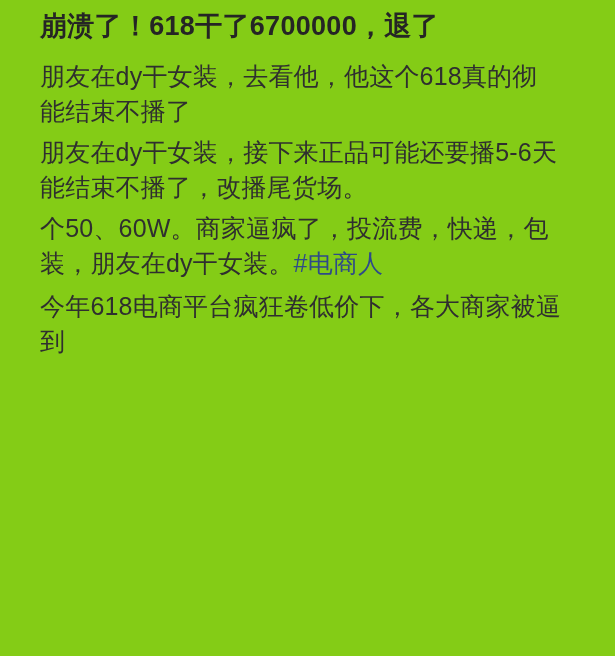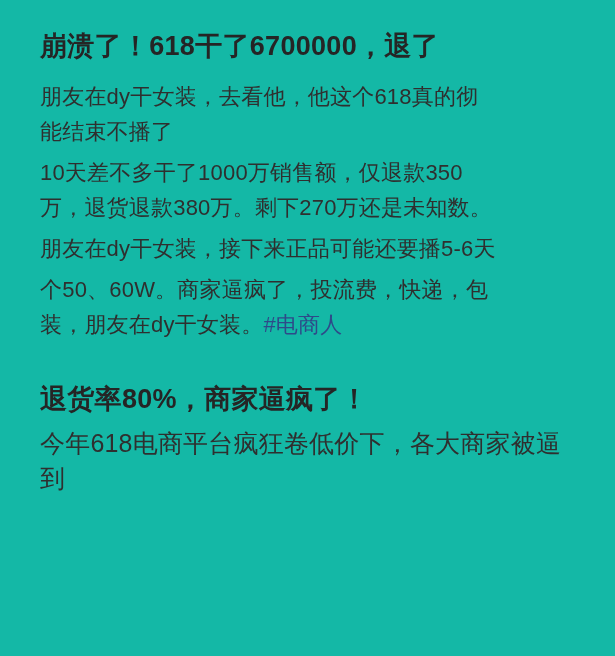--- a/index.html
+++ b/index.html
@@ -11,34 +11,34 @@
     width: 615px;
     height: 656px;
     overflow: hidden;
     font-family: "Liberation Sans", "DejaVu Sans", sans-serif;
     -webkit-font-smoothing: antialiased;
   }
   .page {
     box-sizing: border-box;
     width: 615px;
     height: 656px;
-    padding: 28px 36px 0 40px;
-    background: #14b8a6;
+    padding: 8px 36px 0 40px;
+    background: #84cc16;
   }
   .post-title {
     font-size: 27px;
     font-weight: 700;
     line-height: 37px;
     color: #252525;
     letter-spacing: 0.3px;
   }
   .title-line { display: block; }
   .post-body { margin-top: 14px; }
   .para {
-    font-size: 22px;
+    font-size: 25px;
     font-weight: 400;
     line-height: 35px;
     color: #2f2f2f;
     letter-spacing: 0.2px;
     margin: 0;
   }
   .para + .para { margin-top: 6px; }
   .line { display: block; }
   .hashtag {
     color: #2e4a89;
@@ -70,39 +70,35 @@
     <span class="title-line">崩溃了！618干了6700000，退了</span>
   </h1>
 
   <div class="post-body">
 
     <p class="para">
       <span class="line">朋友在dy干女装，去看他，他这个618真的彻</span>
       <span class="line">能结束不播了</span>
     </p>
 
-    <p class="para">
-      <span class="line">10天差不多干了1000万销售额，仅退款350</span>
-      <span class="line">万，退货退款380万。剩下270万还是未知数。</span>
-    </p>
 
     <p class="para">
       <span class="line">朋友在dy干女装，接下来正品可能还要播5-6天</span>
+      <span class="line">能结束不播了，改播尾货场。</span>
     </p>
 
 
     <p class="para">
       <span class="line">个50、60W。商家逼疯了，投流费，快递，包</span>
       <span class="line">
         <span>装，朋友在dy干女装。</span><span class="hashtag">#电商人</span>
       </span>
     </p>
 
   </div>
 
-  <h2 class="section-heading" style="margin-bottom:0;">退货率80%，商家逼疯了！</h2>
 
   <p class="section-para">
     <span class="line">今年618电商平台疯狂卷低价下，各大商家被逼到</span>
 
   </p>
 
 </div>
 
 </body></html>

